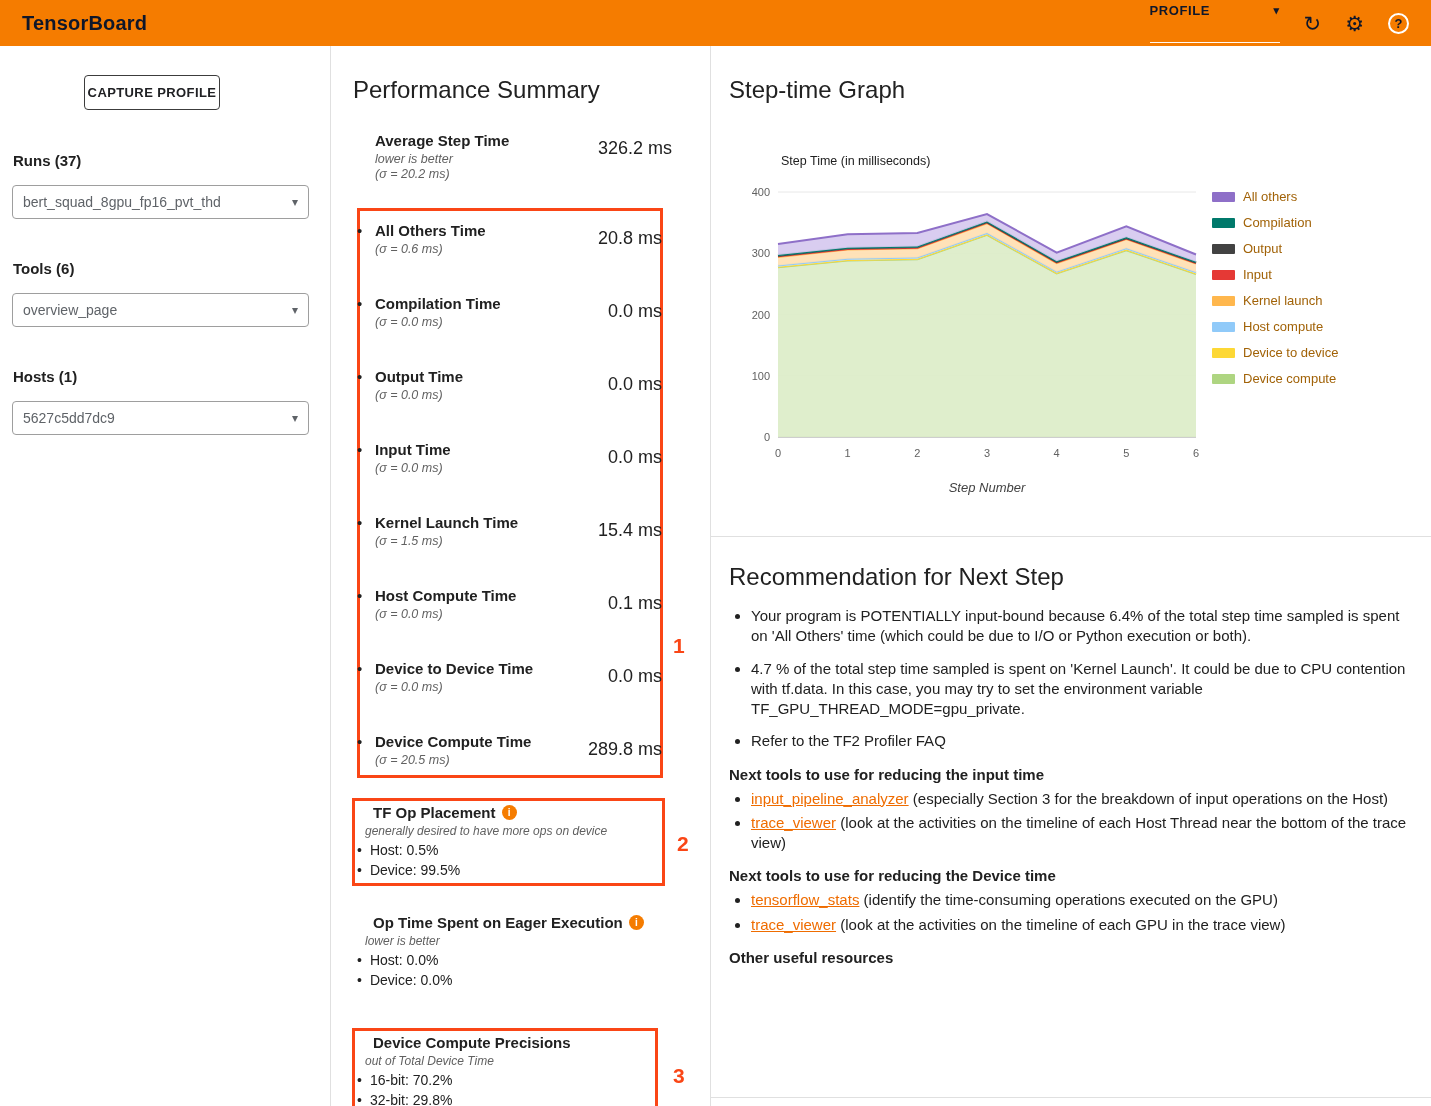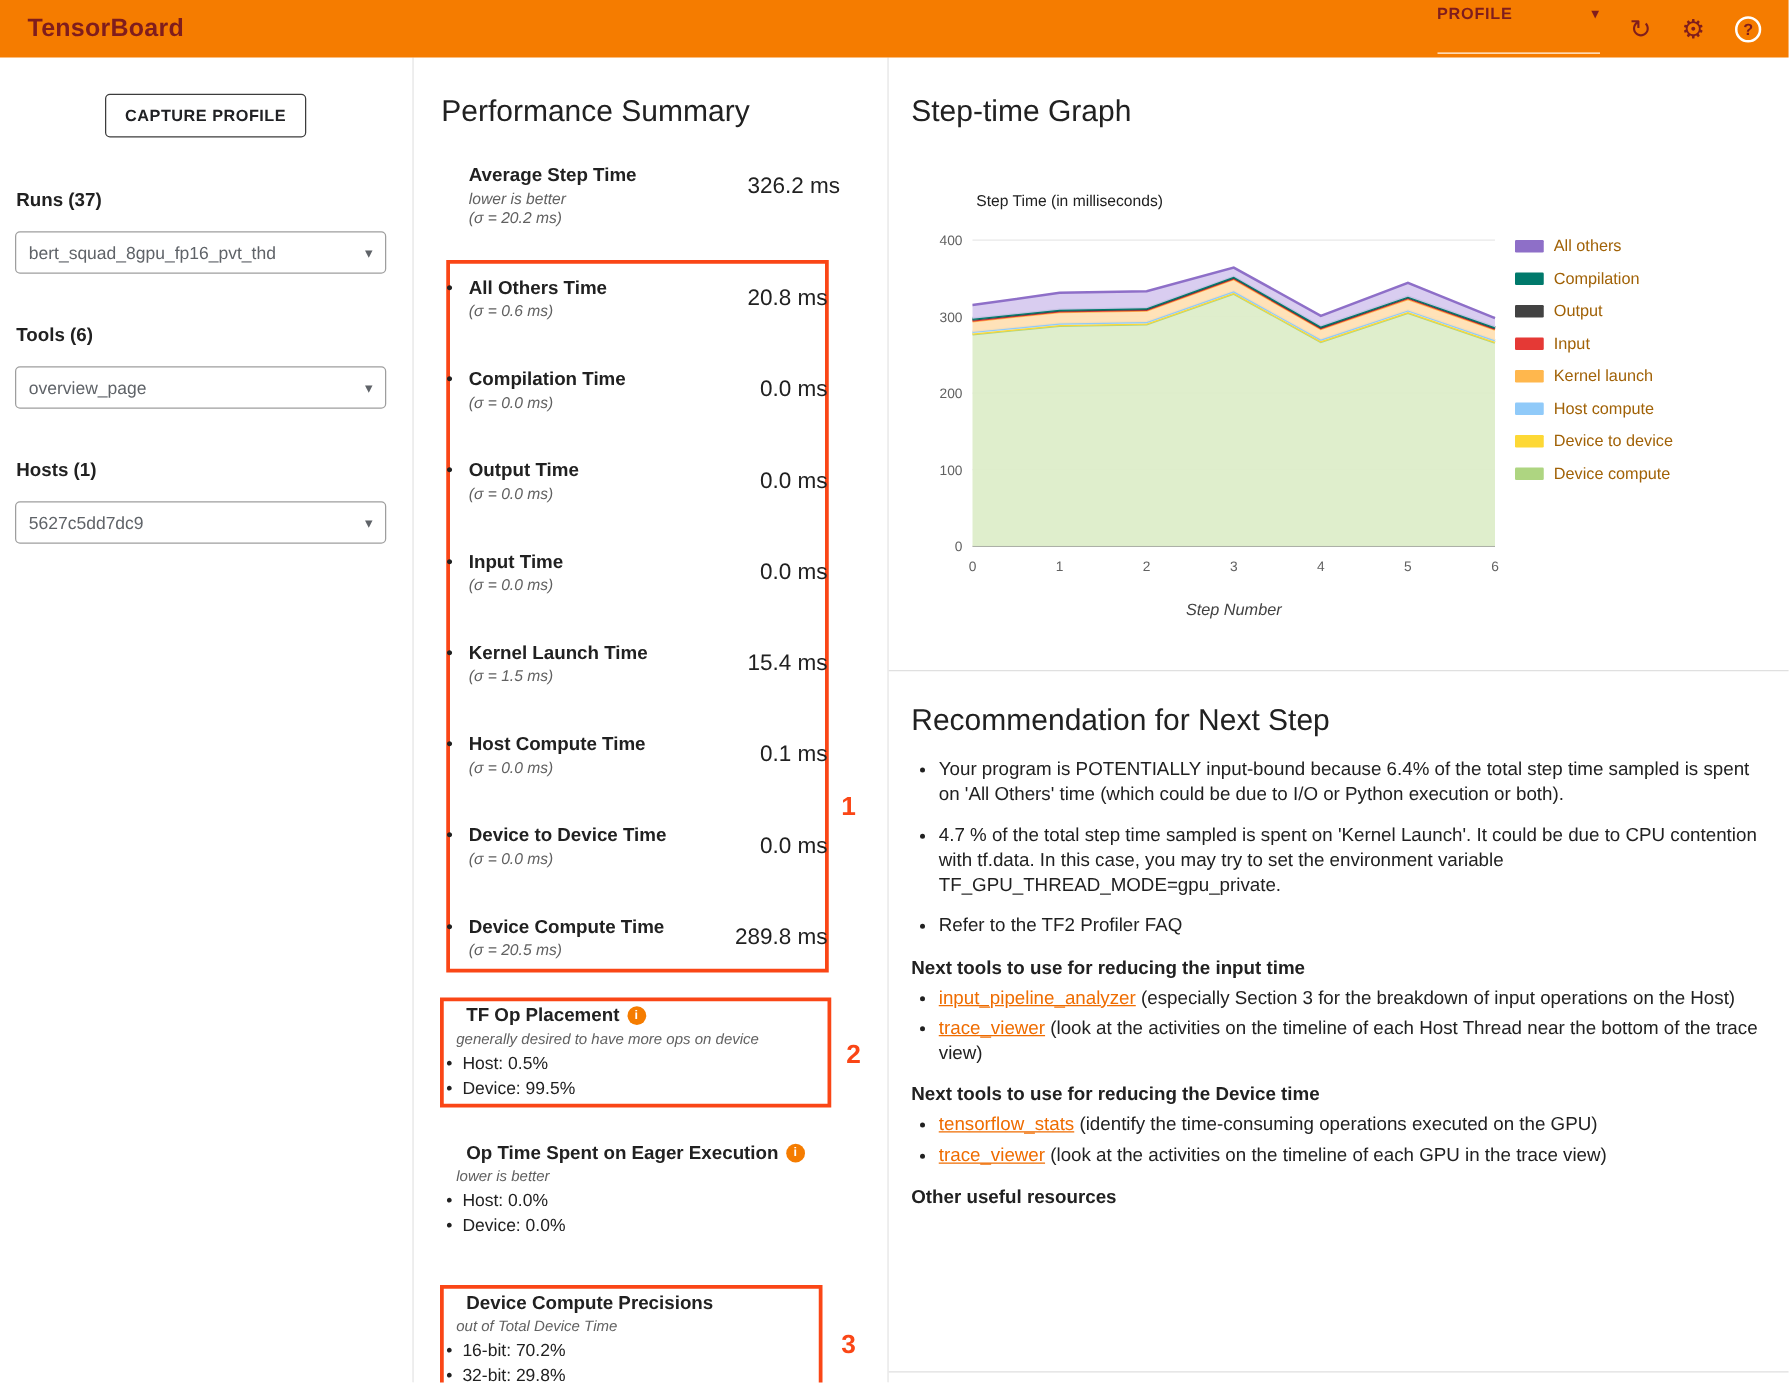--- a/index.html
+++ b/index.html
@@ -4,21 +4,21 @@
 <style>
   * { box-sizing: border-box; margin: 0; padding: 0; }
   html,body { width:1431px; height:1106px; }
   body {
     font-family: "Liberation Sans", sans-serif;
     background:#fff; color:#212121; position:relative; overflow:hidden;
   }
   
   .app-header {
     position:absolute; left:0; top:0; right:0; height:46px;
-    background:#f57c00; color:#7f1d1d; display:flex; align-items:center;
+    background:#f57c00; color:#0f172a; display:flex; align-items:center;
     padding:0 22px; z-index:20;
   }
   .app-title { font-size:20px; font-weight:600; letter-spacing:.2px; }
   .header-right { margin-left:auto; display:flex; align-items:center; gap:24px; }
   .profile-select {
     display:flex; align-items:center; justify-content:space-between;
     width:130px; border-bottom:1px solid rgba(255,255,255,.95);
     padding-bottom:24px; font-size:13px; font-weight:600; letter-spacing:.6px;
     cursor:pointer;
   }
@@ -28,21 +28,21 @@
     width:21px; height:21px; border:2px solid #fff; border-radius:50%;
     display:flex; align-items:center; justify-content:center;
     font-size:13px; font-weight:700; cursor:pointer;
   }
   
   .sidebar {
     position:absolute; left:0; top:46px; width:331px; bottom:0;
     background:#fff; border-right:1px solid #e0e0e0;
   }
   .capture-btn {
-    position:absolute; left:84px; top:29px; width:161px; height:35px;
+    position:absolute; left:84px; top:29px; width:136px; height:35px;
     background:#fff; border:1px solid #3c3c3c; border-radius:4px;
     font-family:"Liberation Sans",sans-serif;
     font-size:13px; font-weight:600; letter-spacing:.4px; color:#202124; cursor:pointer;
   }
   .side-label { position:absolute; left:13px; font-size:15px; font-weight:700; color:#212121; }
   .side-select {
     position:absolute; left:12px; width:297px; height:34px;
     border:1px solid #9e9e9e; border-radius:4px; background:#fff;
     display:flex; align-items:center; justify-content:space-between;
     padding:4px 10px; font-size:14px; color:#5f6368; cursor:pointer;

